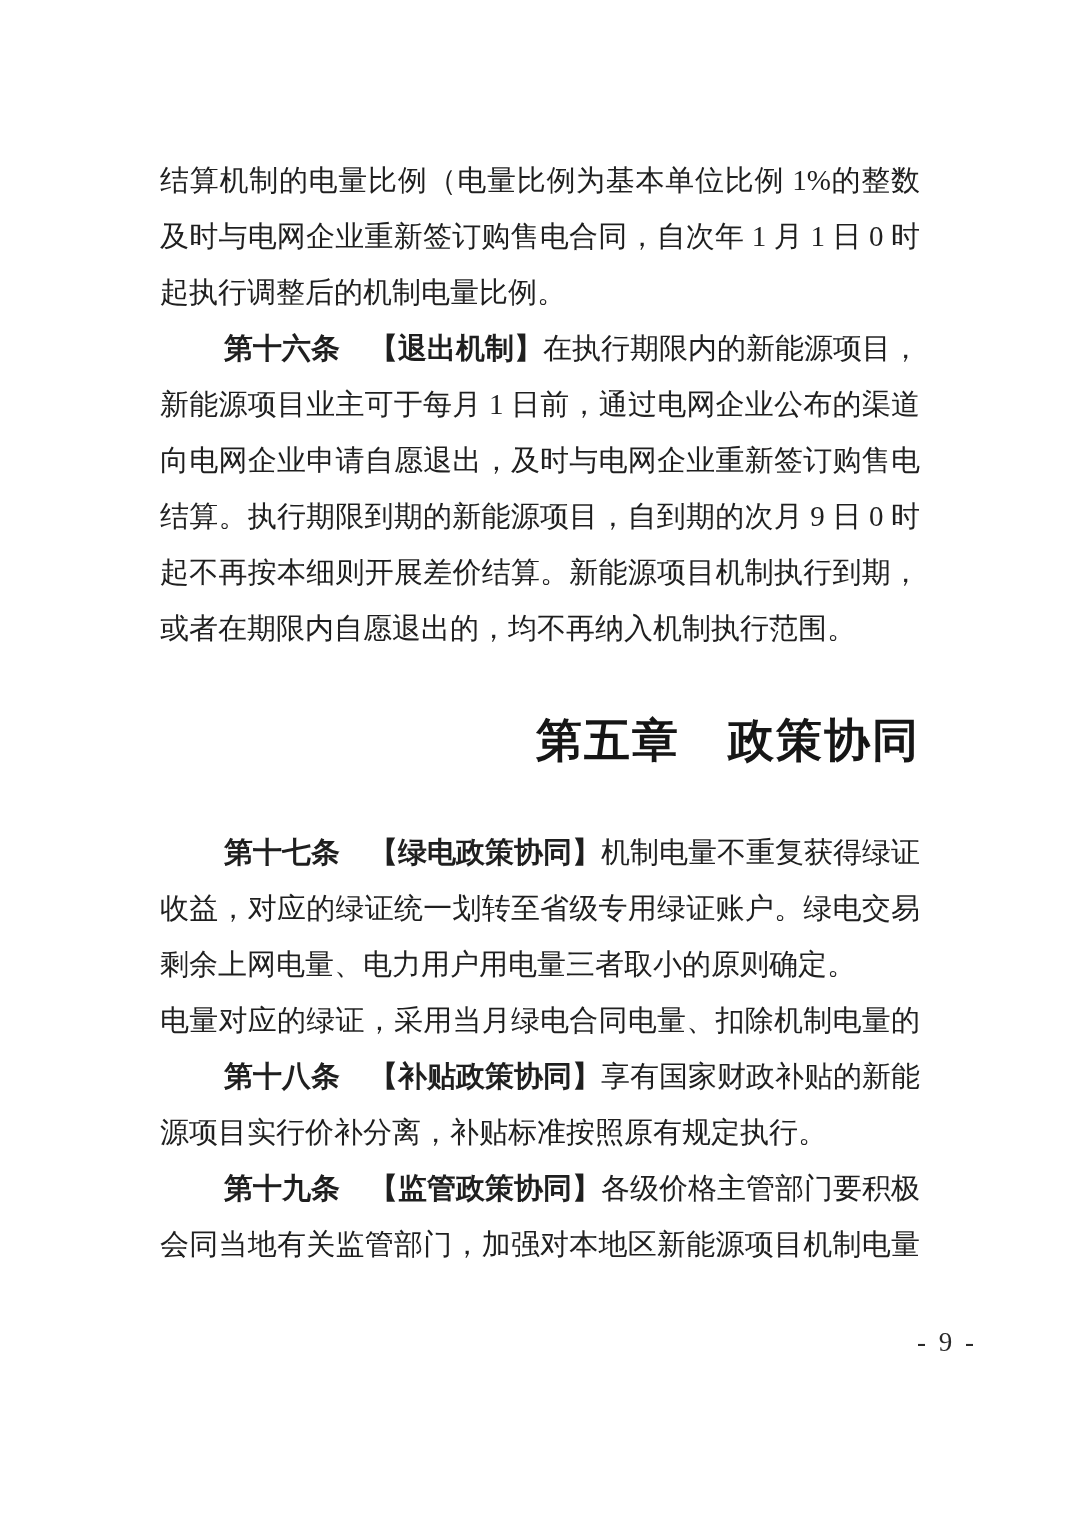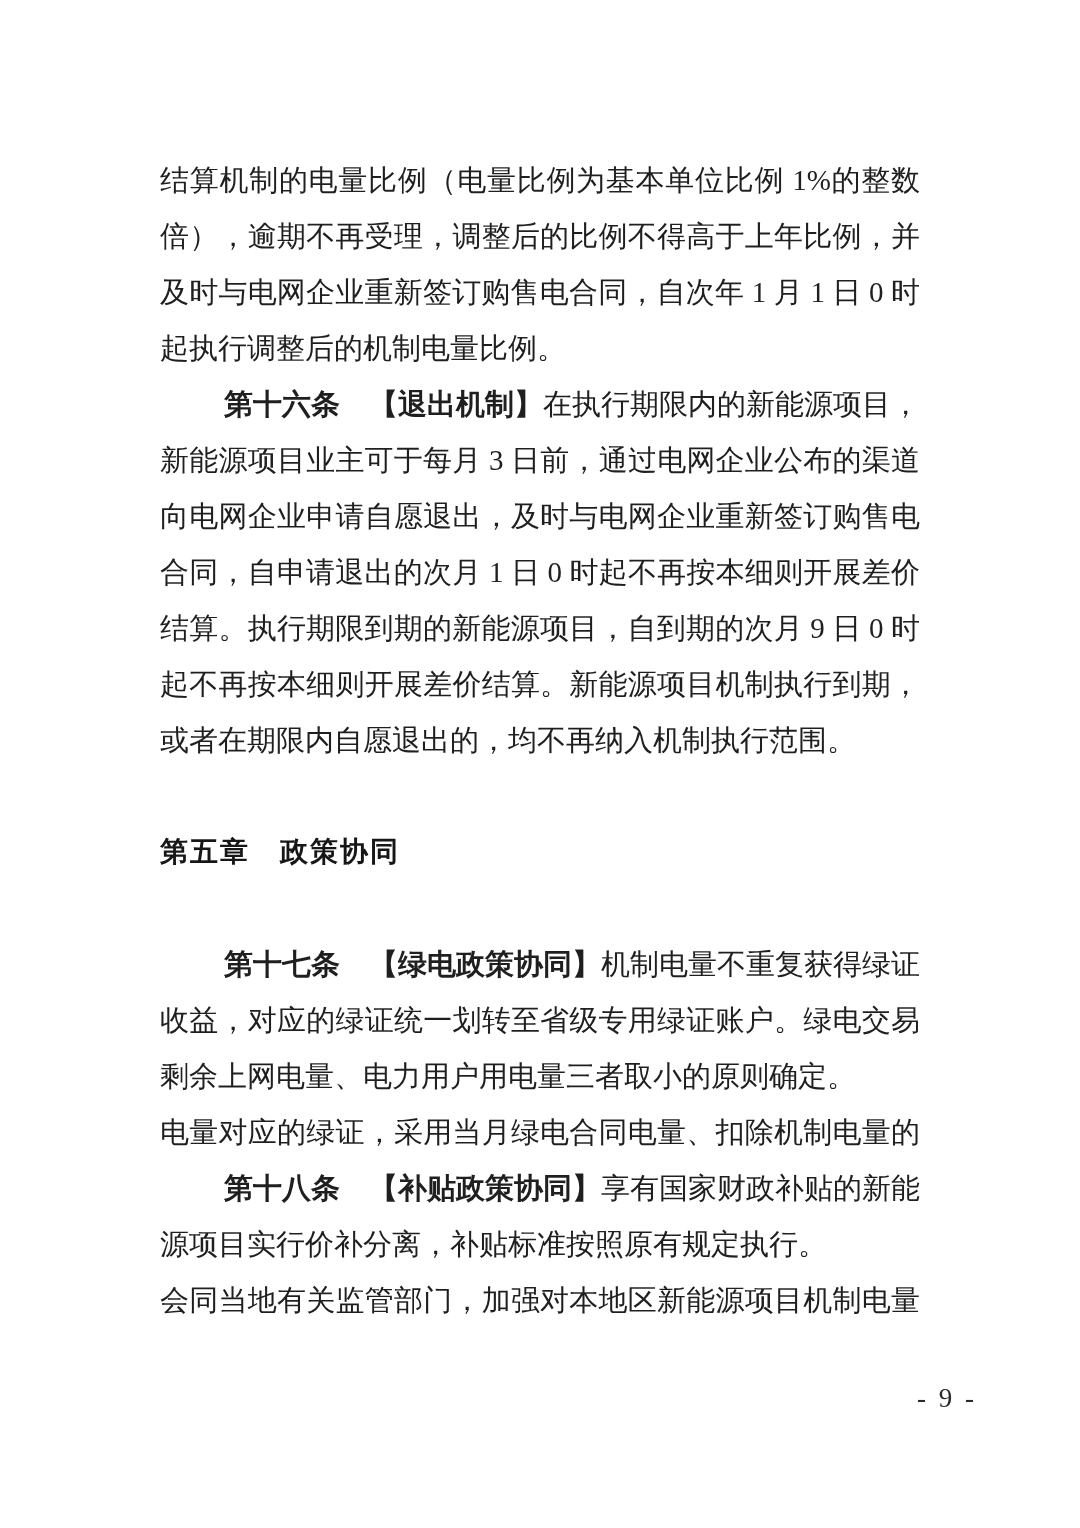--- a/index.html
+++ b/index.html
@@ -34,66 +34,65 @@
   .line.indent {
     text-indent: 64px;
   }
   .bold-run {
     font-weight: 700;
     font-family: "Liberation Sans", "DejaVu Sans", sans-serif;
   }
   .chapter-heading {
     font-family: "Liberation Sans", "DejaVu Sans", sans-serif;
     font-weight: 700;
-    font-size: 28px;
+    font-size: 46px;
     line-height: 56px;
     height: 56px;
-    text-align: left;
+    text-align: right;
     letter-spacing: 2px;
     margin: 56px 0;
     color: #161616;
   }
   .page-footer {
     margin-top: 50px;
     text-align: right;
     font-size: 27px;
     line-height: 40px;
     letter-spacing: 3px;
     color: #2a2a2a;
   }
 </style>
 </head>
 <body>
 
 <div class="page">
   <div class="doc-body">
       <div class="para">
         <div class="line fill"><span class="text-run">结算机制的电量比例（电量比例为基本单位比例 1%的整数</span></div>
-        <div class="line fill"><span class="text-run">倍），逾期不再受理，调整后的比例不得高于上年比例，并</span></div>
         <div class="line fill"><span class="text-run">及时与电网企业重新签订购售电合同，自次年 1 月 1 日 0 时</span></div>
         <div class="line"><span class="text-run">起执行调整后的机制电量比例。</span></div>
       </div>
       <div class="para">
         <div class="line fill indent"><span class="bold-run">第十六条</span><span class="text-run">　</span><span class="bold-run">【退出机制】</span><span class="text-run">在执行期限内的新能源项目，</span></div>
-        <div class="line fill"><span class="text-run">新能源项目业主可于每月 3 日前，通过电网企业公布的渠道</span></div>
+        <div class="line fill"><span class="text-run">新能源项目业主可于每月 1 日前，通过电网企业公布的渠道</span></div>
         <div class="line fill"><span class="text-run">向电网企业申请自愿退出，及时与电网企业重新签订购售电</span></div>
-        <div class="line fill"><span class="text-run">合同，自申请退出的次月 1 日 0 时起不再按本细则开展差价</span></div>
         <div class="line fill"><span class="text-run">结算。执行期限到期的新能源项目，自到期的次月 9 日 0 时</span></div>
         <div class="line fill"><span class="text-run">起不再按本细则开展差价结算。新能源项目机制执行到期，</span></div>
         <div class="line"><span class="text-run">或者在期限内自愿退出的，均不再纳入机制执行范围。</span></div>
       </div>
       <div class="chapter-heading">第五章　政策协同</div>
       <div class="para">
         <div class="line fill indent"><span class="bold-run">第十七条</span><span class="text-run">　</span><span class="bold-run">【绿电政策协同】</span><span class="text-run">机制电量不重复获得绿证</span></div>
         <div class="line fill"><span class="text-run">收益，对应的绿证统一划转至省级专用绿证账户。绿电交易</span></div>
         <div class="line"><span class="text-run">剩余上网电量、电力用户用电量三者取小的原则确定。</span></div>
         <div class="line fill"><span class="text-run">电量对应的绿证，采用当月绿电合同电量、扣除机制电量的</span></div>
       </div>
       <div class="para">
         <div class="line fill indent"><span class="bold-run">第十八条</span><span class="text-run">　</span><span class="bold-run">【补贴政策协同】</span><span class="text-run">享有国家财政补贴的新能</span></div>
         <div class="line"><span class="text-run">源项目实行价补分离，补贴标准按照原有规定执行。</span></div>
       </div>
       <div class="para">
+        <div class="line fill indent"><span class="bold-run">第十九条</span><span class="text-run">　</span><span class="bold-run">【监管政策协同】</span><span class="text-run">各级价格主管部门要积极</span></div>
         <div class="line fill"><span class="text-run">会同当地有关监管部门，加强对本地区新能源项目机制电量</span></div>
       </div>
     </div>
   <div class="page-footer">- 9 -</div>
 </div>
 
 </body></html>

